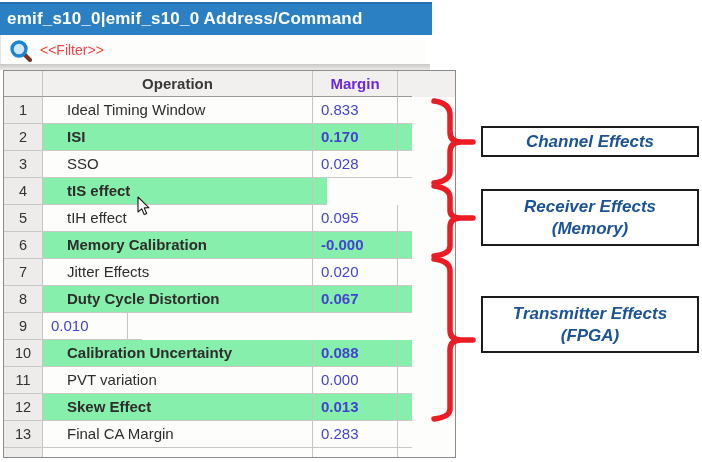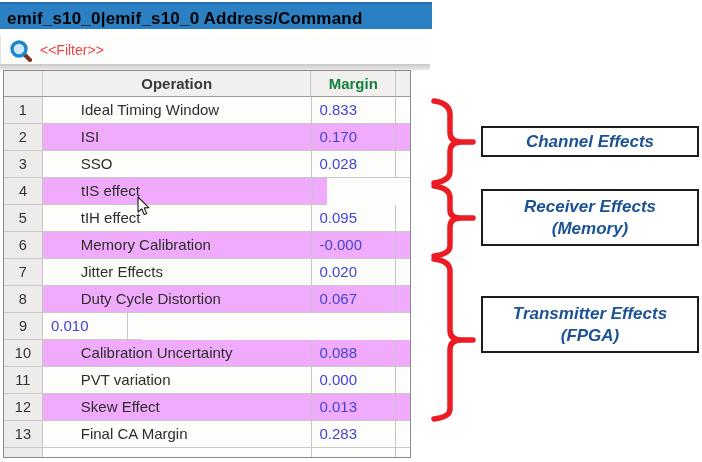--- a/index.html
+++ b/index.html
@@ -4,59 +4,59 @@
 <style>
   html,body{margin:0;padding:0;}
   body{
     width:702px;height:462px;position:relative;overflow:hidden;
     background:#ffffff;
     font-family:"Liberation Sans", sans-serif;
     -webkit-font-smoothing:antialiased;
   }
   
   .titlebar{
-    position:absolute;left:0;top:2px;width:432px;height:27px;
+    position:absolute;left:0;top:2px;width:432px;height:33px;
     background:var(--titlebar,#2b80c4);
     border-top:2px solid #2570ad;
     box-sizing:border-box;
-    color:#000000;font-size:17px;font-weight:bold;
+    color:#ffffff;font-size:17px;font-weight:bold;
     line-height:30px;padding-left:7px;
     white-space:nowrap;overflow:hidden;letter-spacing:.2px;
   }
   .filterrow{
     position:absolute;left:0;top:35px;width:426px;height:29px;
     background:#fdfdfc;display:flex;align-items:center;
     border-left:1px solid #e6e5e3;box-sizing:border-box;
   }
   .filterrow svg{margin-left:7px;flex:0 0 auto;}
   .filtertext{color:#ef4444;font-size:14px;margin-left:6px;}
   .sepband{
     position:absolute;left:0;top:64px;width:430px;height:6px;
     background:linear-gradient(#c9c8c6,#ebeae8);
   }
   
   .tbl{
-    position:absolute;left:3px;top:70px;width:408px;height:388px;
+    position:absolute;left:3px;top:70px;width:453px;height:388px;
     border:1px solid #8c8b89;box-sizing:border-box;
     background:#fdfdfc;overflow:hidden;
     font-size:15px;color:#2e2d2b;
   }
   .trow{display:flex;width:100%;height:27px;line-height:26px;}
   .thead{height:26px;line-height:25px;background:#f1f0ee;font-weight:bold;color:#3a3938;}
   .thead .cell{border-bottom:1px solid #9a9998;}
   .cell{box-sizing:border-box;border-right:1px solid #c6c5c3;border-bottom:1px solid #c9c8c6;
         overflow:hidden;white-space:nowrap;}
   .c-num{width:39px;text-align:center;background:#edecea;font-size:14.5px;color:#33322f;}
-  .c-op{width:270px;padding-left:38px;}
+  .c-op{width:270px;padding-left:24px;}
   .c-margin{width:85px;padding-left:8px;color:var(--accent,#4343cf);}
   .c-fill{width:14px;border-right:none;}
   .thead .c-op{padding-left:0;text-align:center;}
-  .thead .c-margin{padding-left:0;text-align:center;color:#15803d;}
+  .thead .c-margin{padding-left:0;text-align:center;color:#6d28d9;}
   .thead .c-num{background:#f1f0ee;}
-  .row-even .c-op,.row-even .c-margin,.row-even .c-fill{background:#f0abfc;}
+  .row-even .c-op,.row-even .c-margin,.row-even .c-fill{background:#86efac;font-weight:bold;}
   .row-odd .c-op,.row-odd .c-margin,.row-odd .c-fill{background:#fdfdfc;}
   .partialrow{height:12px;}
   .partialrow .cell{border-bottom:none;height:12px;}
   
   .labelbox{
     position:absolute;left:481px;width:218px;
     border:2px solid #1c1c1c;background:#ffffff;box-sizing:border-box;
     display:flex;flex-direction:column;align-items:center;justify-content:center;
     color:var(--labelblue,#1b5394);
     font-size:17px;font-style:italic;font-weight:bold;line-height:22px;

